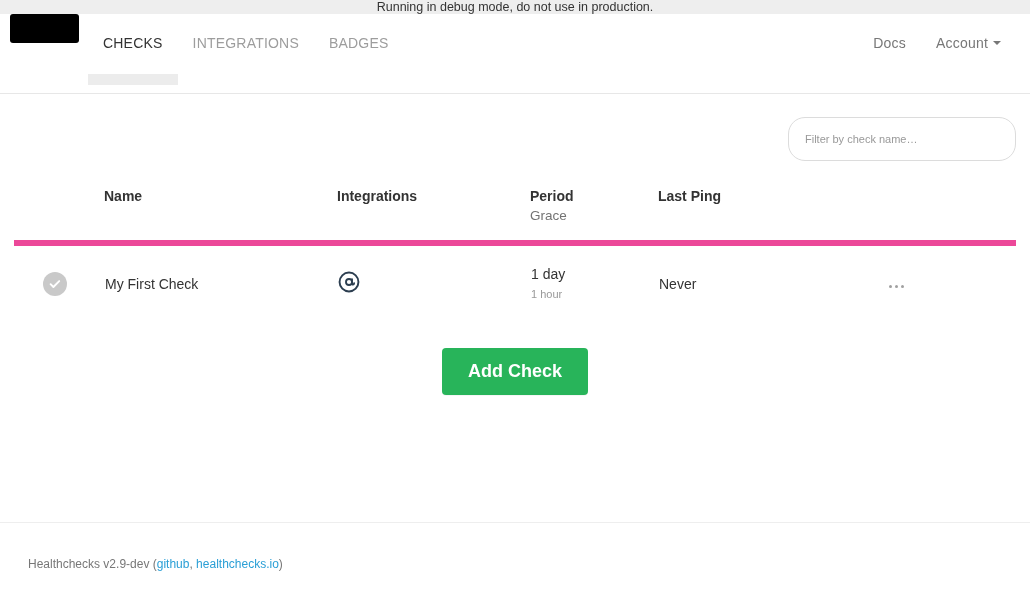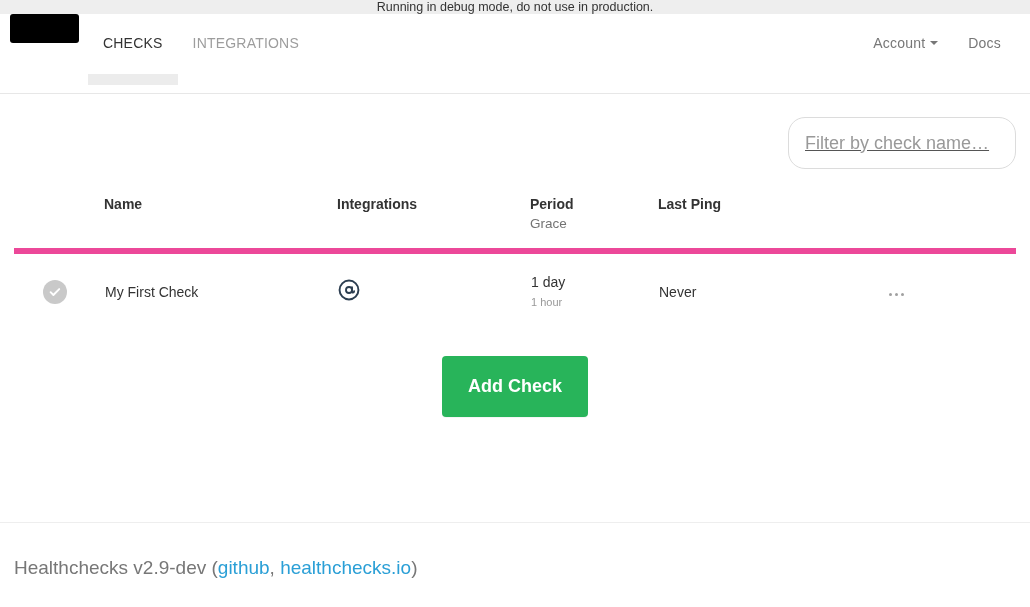--- a/index.html
+++ b/index.html
@@ -107,30 +107,29 @@
     position: relative;
   }
 
   .filter-row {
     display: flex;
     justify-content: flex-end;
     padding-top: 23px;
   }
   .filter-input {
     width: 228px;
-    height: 52px;
+    height: 44px;
     border: 1px solid #dcdcdc;
     border-radius: 17px;
     padding: 0 16px;
-    font-size: 18px;
+    font-size: 11px;
     font-family: "Liberation Sans", sans-serif;
     color: #555555;
     outline: none;
     background: #ffffff;
-    text-decoration: underline;
   }
   .filter-input::placeholder { color: #999999; }
 
   
   .checks-table {
     width: 100%;
     border-collapse: collapse;
     margin-top: 27px;
     table-layout: fixed;
   }
@@ -216,35 +215,35 @@
     margin-top: 27px;
   }
   .btn-add-check {
     background: #28b45a;
     border: none;
     border-radius: 4px;
     color: #ffffff;
     font-size: 18px;
     font-weight: bold;
     font-family: "Liberation Sans", sans-serif;
-    padding: 20px 26px;
+    padding: 13px 26px;
     cursor: pointer;
     line-height: 1.15;
     box-shadow: 0 1px 0 rgba(0,0,0,0.04);
   }
 
   
   .footer {
     position: absolute;
     left: 0;
     right: 0;
     top: 522px;
     border-top: 1px solid #eeeeee;
-    padding: 34px 14px 0 14px;
-    font-size: 19px;
+    padding: 34px 14px 0 28px;
+    font-size: 12px;
     color: #777777;
   }
   .footer a {
     color: #2a9fd6;
     text-decoration: none;
     cursor: pointer;
   }
 </style>
 </head>
 <body>
@@ -256,30 +255,33 @@
 <div class="navbar">
   <div class="nav-left">
     <div class="brand-logo"></div>
     <nav class="nav-tabs">
       <a class="nav-tab active">
           <span>CHECKS</span>
         </a>
       <a class="nav-tab">
           <span>INTEGRATIONS</span>
         </a>
+      <a class="nav-tab">
+          <span>BADGES</span>
+        </a>
     </nav>
   </div>
   <div class="nav-right">
     <a class="nav-tab">
+        <span>Docs</span>
+      </a>
+    <a class="nav-tab">
       <span>Account</span>
       <span class="caret"></span>
     </a>
-    <a class="nav-tab">
-        <span>Docs</span>
-      </a>
   </div>
 </div>
 
 <div class="container">
 
   <div class="filter-row">
     <input class="filter-input" type="text" placeholder="Filter by check name…" style="">
   </div>
 
   <table class="checks-table">

